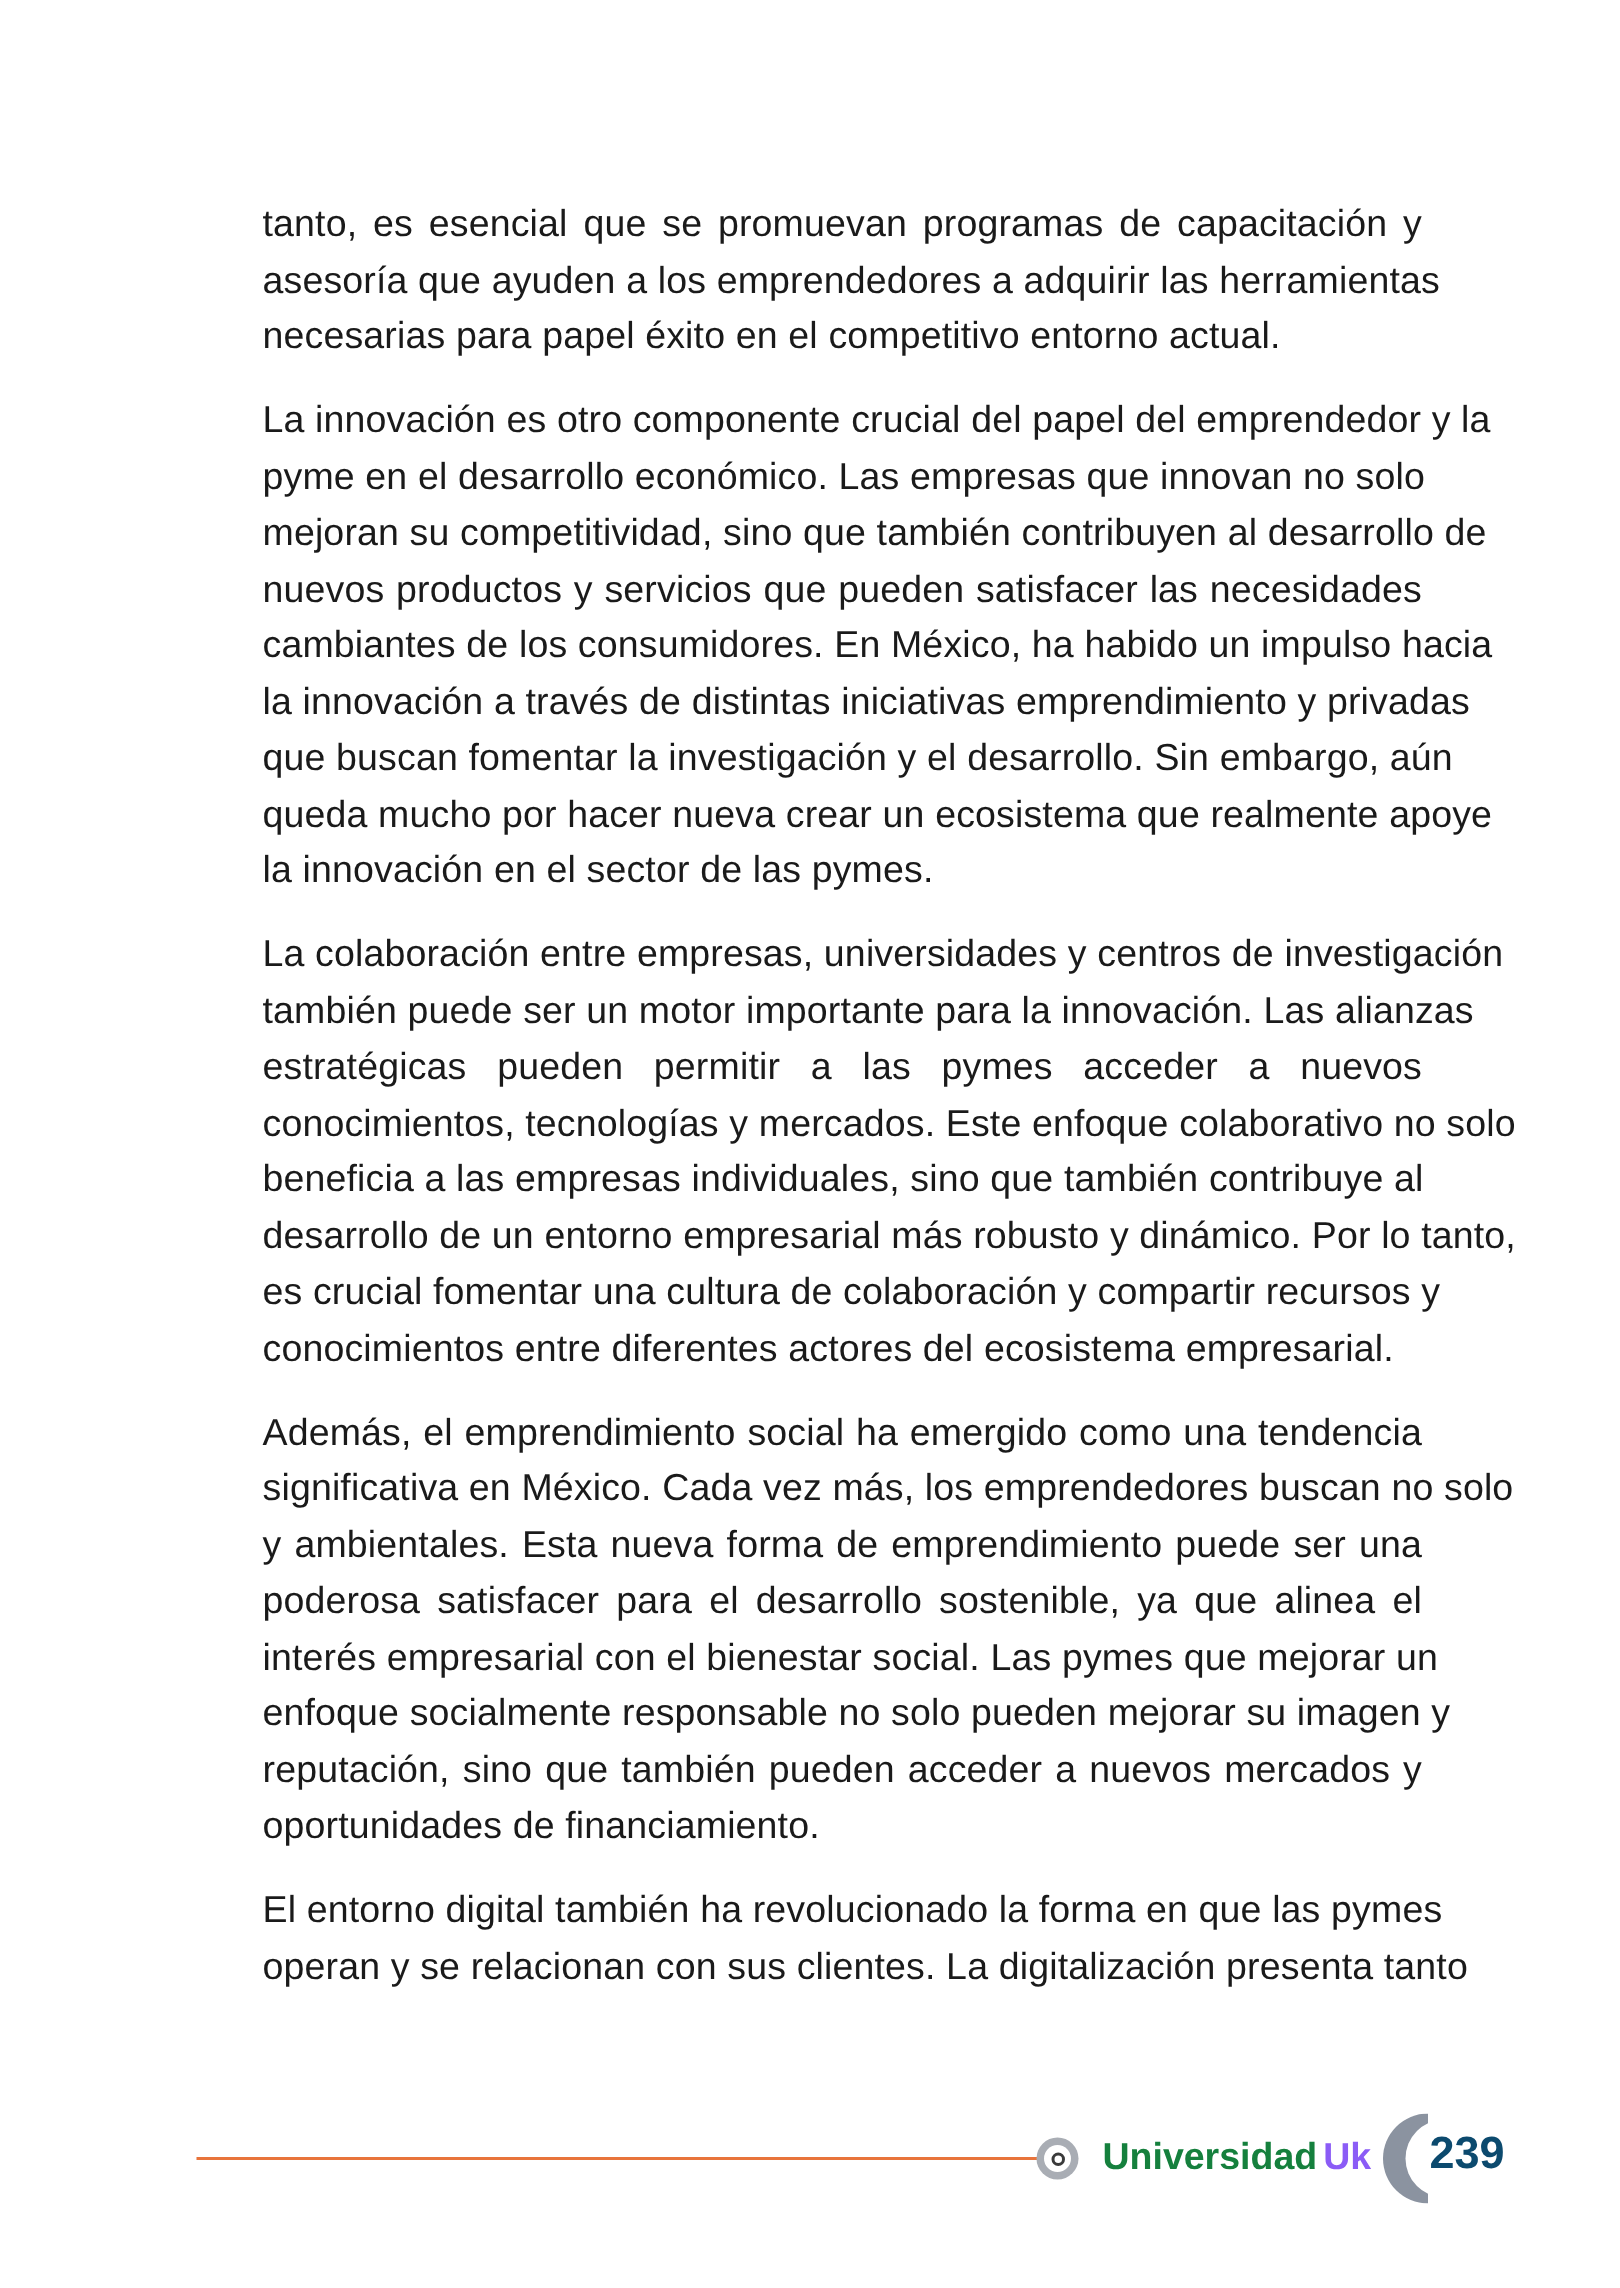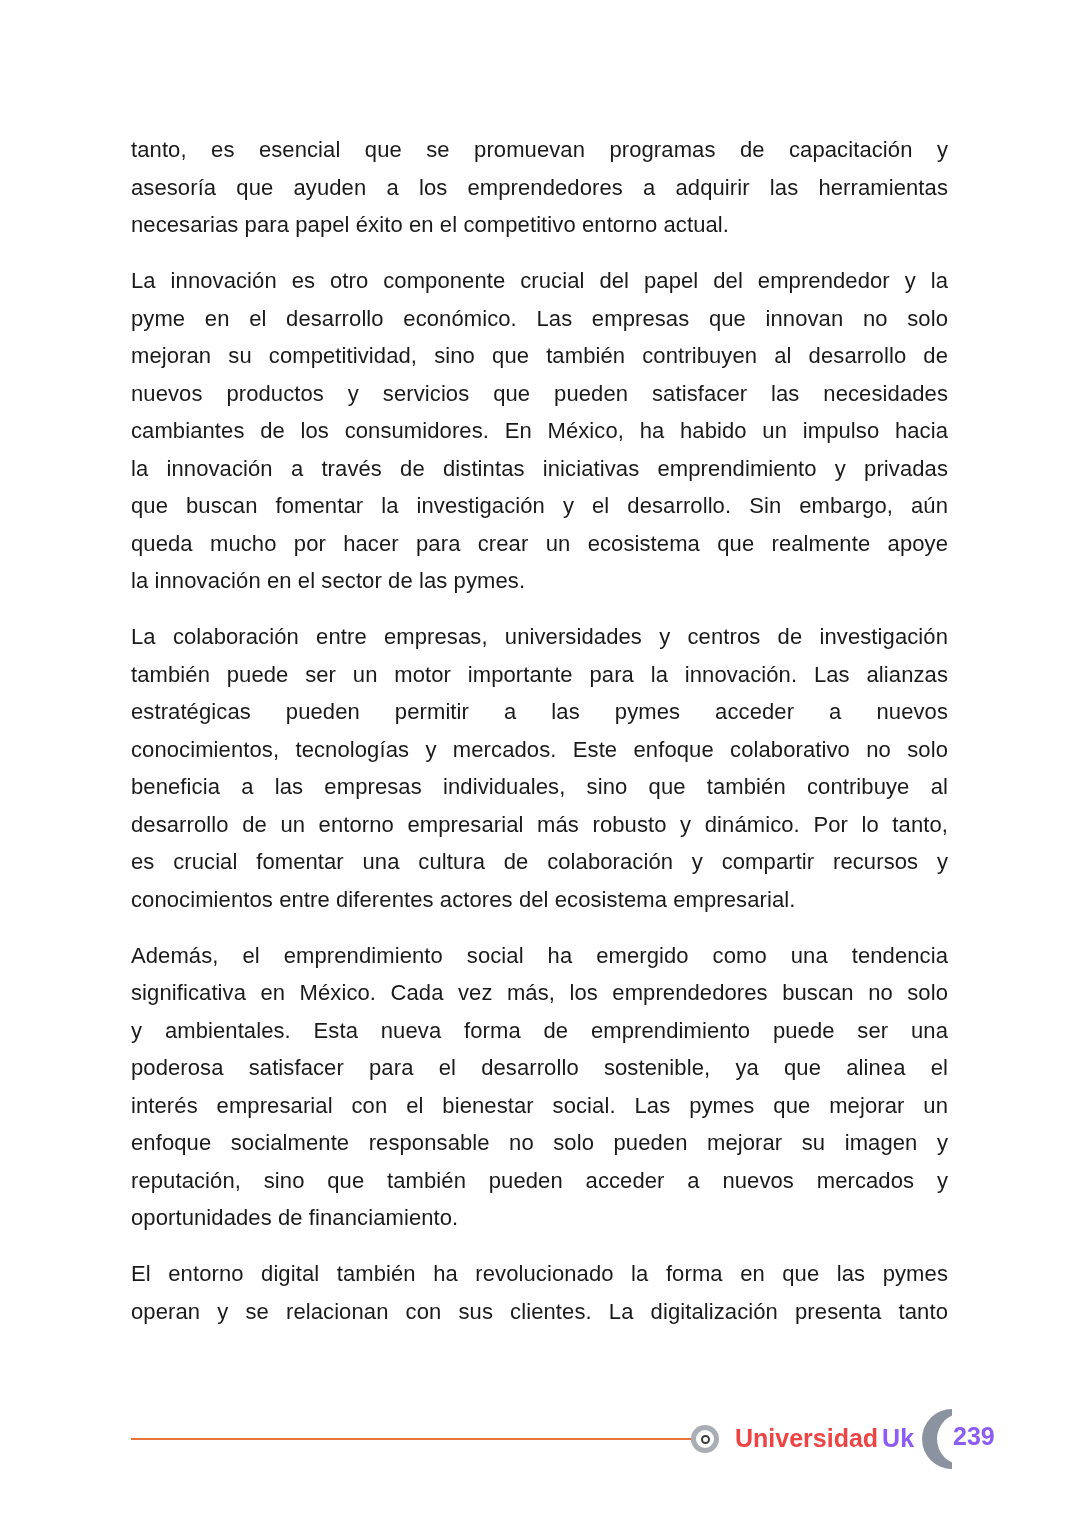--- a/index.html
+++ b/index.html
@@ -21,26 +21,27 @@
       top: 131px;
       width: 817px;
     }
     .paragraph {
       margin: 0 0 18.5px 0;
     }
     .line {
       display: block;
       height: 37.5px;
       line-height: 37.5px;
-      font-size: 22px;
+      font-size: 25px;
       letter-spacing: 0.1px;
       text-align: justify;
       text-align-last: justify;
       white-space: nowrap;
       overflow: visible;
+      margin-left: 44px;
     }
     .line.last {
       text-align-last: left;
     }
     .footer {
       position: absolute;
       left: 131px;
       top: 1400px;
       width: 880px;
       height: 80px;
@@ -86,21 +87,21 @@
     .footer-brand {
       position: absolute;
       left: 604px;
       top: 22px;
       font-size: 25px;
       font-weight: bold;
       line-height: 32px;
       white-space: nowrap;
     }
     .brand-main {
-      color: #ef4444;
+      color: #15803d;
     }
     .brand-accent {
       color: #8b5cf6;
       margin-left: 4px;
     }
     .footer-arc {
       position: absolute;
       left: 791px;
       top: 9px;
       width: 60px;
@@ -124,23 +125,23 @@
       top: 4px;
       width: 52px;
       height: 52px;
       border-radius: 50%;
       background: #ffffff;
     }
     .footer-page-number {
       position: absolute;
       left: 822px;
       top: 20px;
-      font-size: 25px;
+      font-size: 30px;
       line-height: 32px;
-      color: #8b5cf6;
+      color: #0c4a6e;
       font-weight: bold;
     }
   </style>
 </head>
 <body>
 
 <main class="page-body">
 
   <p class="paragraph">
     <span class="line">tanto, es esencial que se promuevan programas de capacitación y</span>
@@ -149,21 +150,21 @@
   </p>
 
   <p class="paragraph">
     <span class="line">La innovación es otro componente crucial del papel del emprendedor y la</span>
     <span class="line">pyme en el desarrollo económico. Las empresas que innovan no solo</span>
     <span class="line">mejoran su competitividad, sino que también contribuyen al desarrollo de</span>
     <span class="line">nuevos productos y servicios que pueden satisfacer las necesidades</span>
     <span class="line">cambiantes de los consumidores. En México, ha habido un impulso hacia</span>
     <span class="line">la innovación a través de distintas iniciativas emprendimiento y privadas</span>
     <span class="line">que buscan fomentar la investigación y el desarrollo. Sin embargo, aún</span>
-    <span class="line">queda mucho por hacer para crear un ecosistema que realmente apoye</span>
+    <span class="line">queda mucho por hacer nueva crear un ecosistema que realmente apoye</span>
     <span class="line last">la innovación en el sector de las pymes.</span>
   </p>
 
   <p class="paragraph">
     <span class="line">La colaboración entre empresas, universidades y centros de investigación</span>
     <span class="line">también puede ser un motor importante para la innovación. Las alianzas</span>
     <span class="line">estratégicas pueden permitir a las pymes acceder a nuevos</span>
     <span class="line">conocimientos, tecnologías y mercados. Este enfoque colaborativo no solo</span>
     <span class="line">beneficia a las empresas individuales, sino que también contribuye al</span>
     <span class="line">desarrollo de un entorno empresarial más robusto y dinámico. Por lo tanto,</span>

